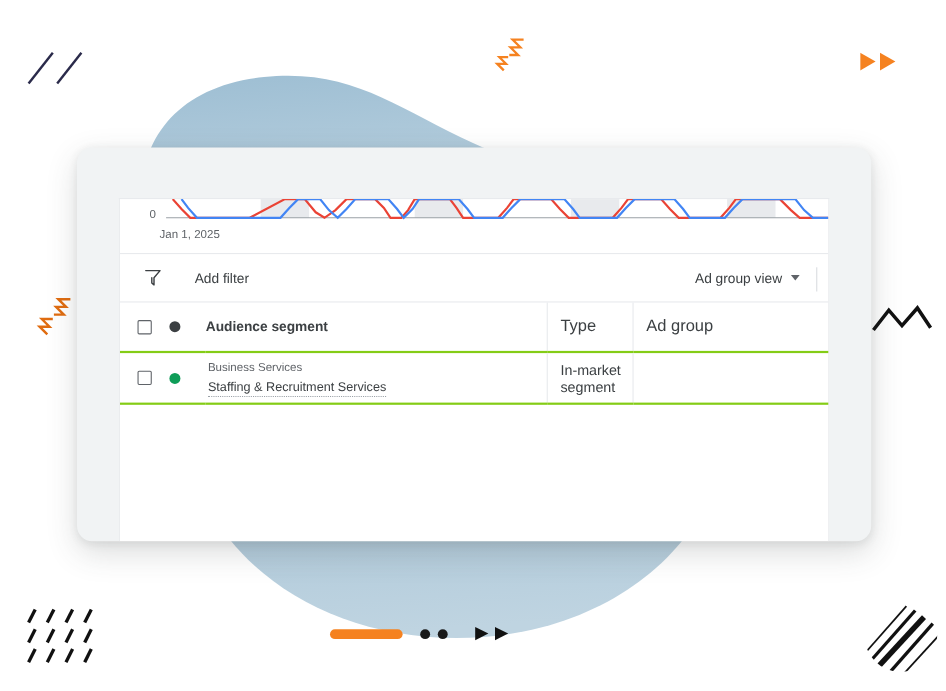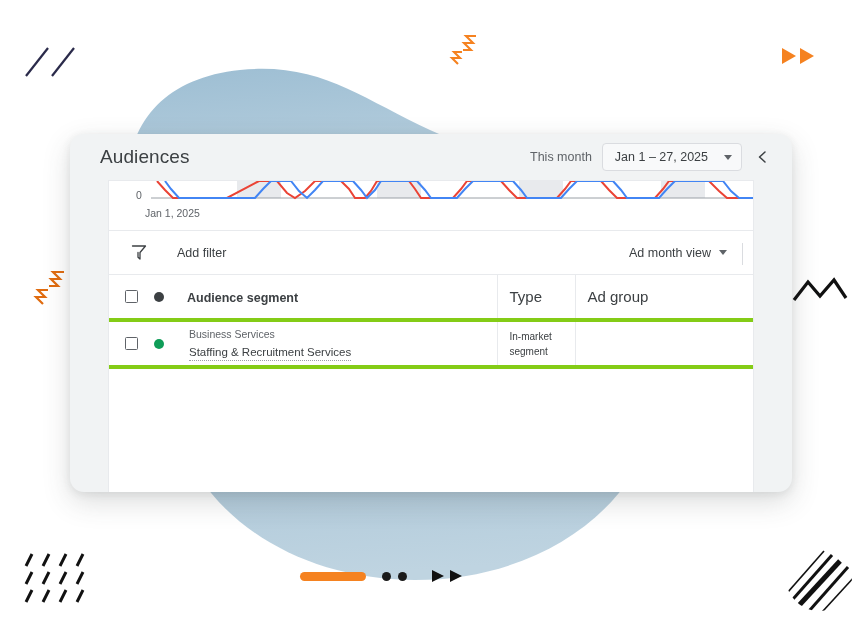--- a/index.html
+++ b/index.html
@@ -142,21 +142,21 @@
   }
 
   
   #table { width: 100%; border-collapse: collapse; table-layout: fixed; }
   #table col.c-sel  { width: 78px; }
   #table col.c-seg  { width: 310px; }
   #table col.c-type { width: 78px; }
   #table col.c-grp  { width: 180px; }
 
   #table th, #table td {
-    border-bottom: 4px solid #84cc16;
+    border-bottom: 2px solid #84cc16;
     vertical-align: middle;
     text-align: left;
   }
   #table th { height: 45px; }
   #table td { height: 47px; }
   .col-type, .col-group { border-left: 1px solid #e8eaed; padding-left: 12px; }
 
   .sel-cell { padding-left: 16px; }
   .sel-inner { display: flex; align-items: center; gap: 16px; }
   .cb {
@@ -175,21 +175,21 @@
   .th-text-light { font-size: 15px; color: #3c4043; font-weight: 400; }
 
   .seg-cell { padding-left: 2px; }
   .seg-path { font-size: 10.5px; color: #5f6368; line-height: 15px; }
   .seg-name {
     font-size: 11.5px; color: #3c4043; line-height: 16px;
     border-bottom: 1px dotted #9aa0a6;
     display: inline-block;
     cursor: pointer;
   }
-  .type-text { font-size: 10px; color: #3c4043; line-height: 15px; }
+  .type-text { font-size: 13px; color: #3c4043; line-height: 15px; }
 
   
   #carousel { position: absolute; left: 300px; top: 568px; display: flex; align-items: center; gap: 16px; }
   #progress-bar { width: 66px; height: 9px; border-radius: 5px; background: #f58220; cursor: pointer; }
   #dots { display: flex; gap: 7px; align-items: center; }
   #dots .cdot { width: 9px; height: 9px; border-radius: 50%; background: #1a1a1a; cursor: pointer; }
   #next-arrows { display: flex; gap: 3px; align-items: center; margin-left: 8px; cursor: pointer; }
 </style>
 </head>
 <body>
@@ -267,38 +267,20 @@
       <line x1="-4" y1="58" x2="40" y2="8" stroke-width="1.6"></line>
       <line x1="2" y1="64" x2="48" y2="12" stroke-width="3"></line>
       <line x1="8" y1="70" x2="56" y2="18" stroke-width="5"></line>
       <line x1="18" y1="76" x2="64" y2="24" stroke-width="3"></line>
       <line x1="28" y1="80" x2="72" y2="32" stroke-width="1.6"></line>
     </g>
   </svg>
 
   <div id="card">
 
-    <div id="card-header">
-      <div id="page-title">Audiences</div>
-
-      <div id="header-right">
-        <span id="range-label">This month</span>
-
-        <div id="date-picker">
-          <span id="date-picker-value">Jan 1 – 27, 2025</span>
-          <span class="caret-down"></span>
-        </div>
-
-        <div id="collapse-btn">
-          <svg width="14" height="14" viewBox="0 0 14 14">
-            <polyline points="9,2 3.5,7 9,12" fill="none" stroke="#3c4043" stroke-width="1.5" stroke-linecap="round" stroke-linejoin="round"></polyline>
-          </svg>
-        </div>
-      </div>
-    </div>
 
     <div id="panel">
 
       <div id="chart-strip">
         <svg id="chart-svg" width="646" height="50" viewBox="0 0 646 50">
           <rect x="128" y="0" width="44" height="17" fill="#e8eaed"></rect>
           <rect x="268" y="0" width="44" height="17" fill="#e8eaed"></rect>
           <rect x="410" y="0" width="44" height="17" fill="#e8eaed"></rect>
           <rect x="552" y="0" width="44" height="17" fill="#e8eaed"></rect>
           <line x1="42" y1="17" x2="646" y2="17" stroke="#9aa0a6" stroke-width="1"></line>
@@ -310,21 +292,21 @@
       </div>
 
 
       <div id="filter-bar">
         <svg width="16" height="17" viewBox="0 0 16 17">
           <polyline points="1.5,2 14.5,2 9,8.5 9,15 7,13.2 7,8.5" fill="none" stroke="#3c4043" stroke-width="1.3" stroke-linejoin="round" stroke-linecap="round"></polyline>
         </svg>
         <span id="add-filter-label">Add filter</span>
 
         <div id="view-select">
-          <span id="view-select-label">Ad month view</span>
+          <span id="view-select-label">Ad group view</span>
           <span class="caret-down"></span>
         </div>
         <div id="toolbar-divider"></div>
       </div>
 
       <table id="table">
         <colgroup>
           <col class="c-sel">
             <col class="c-seg">
             <col class="c-type">

